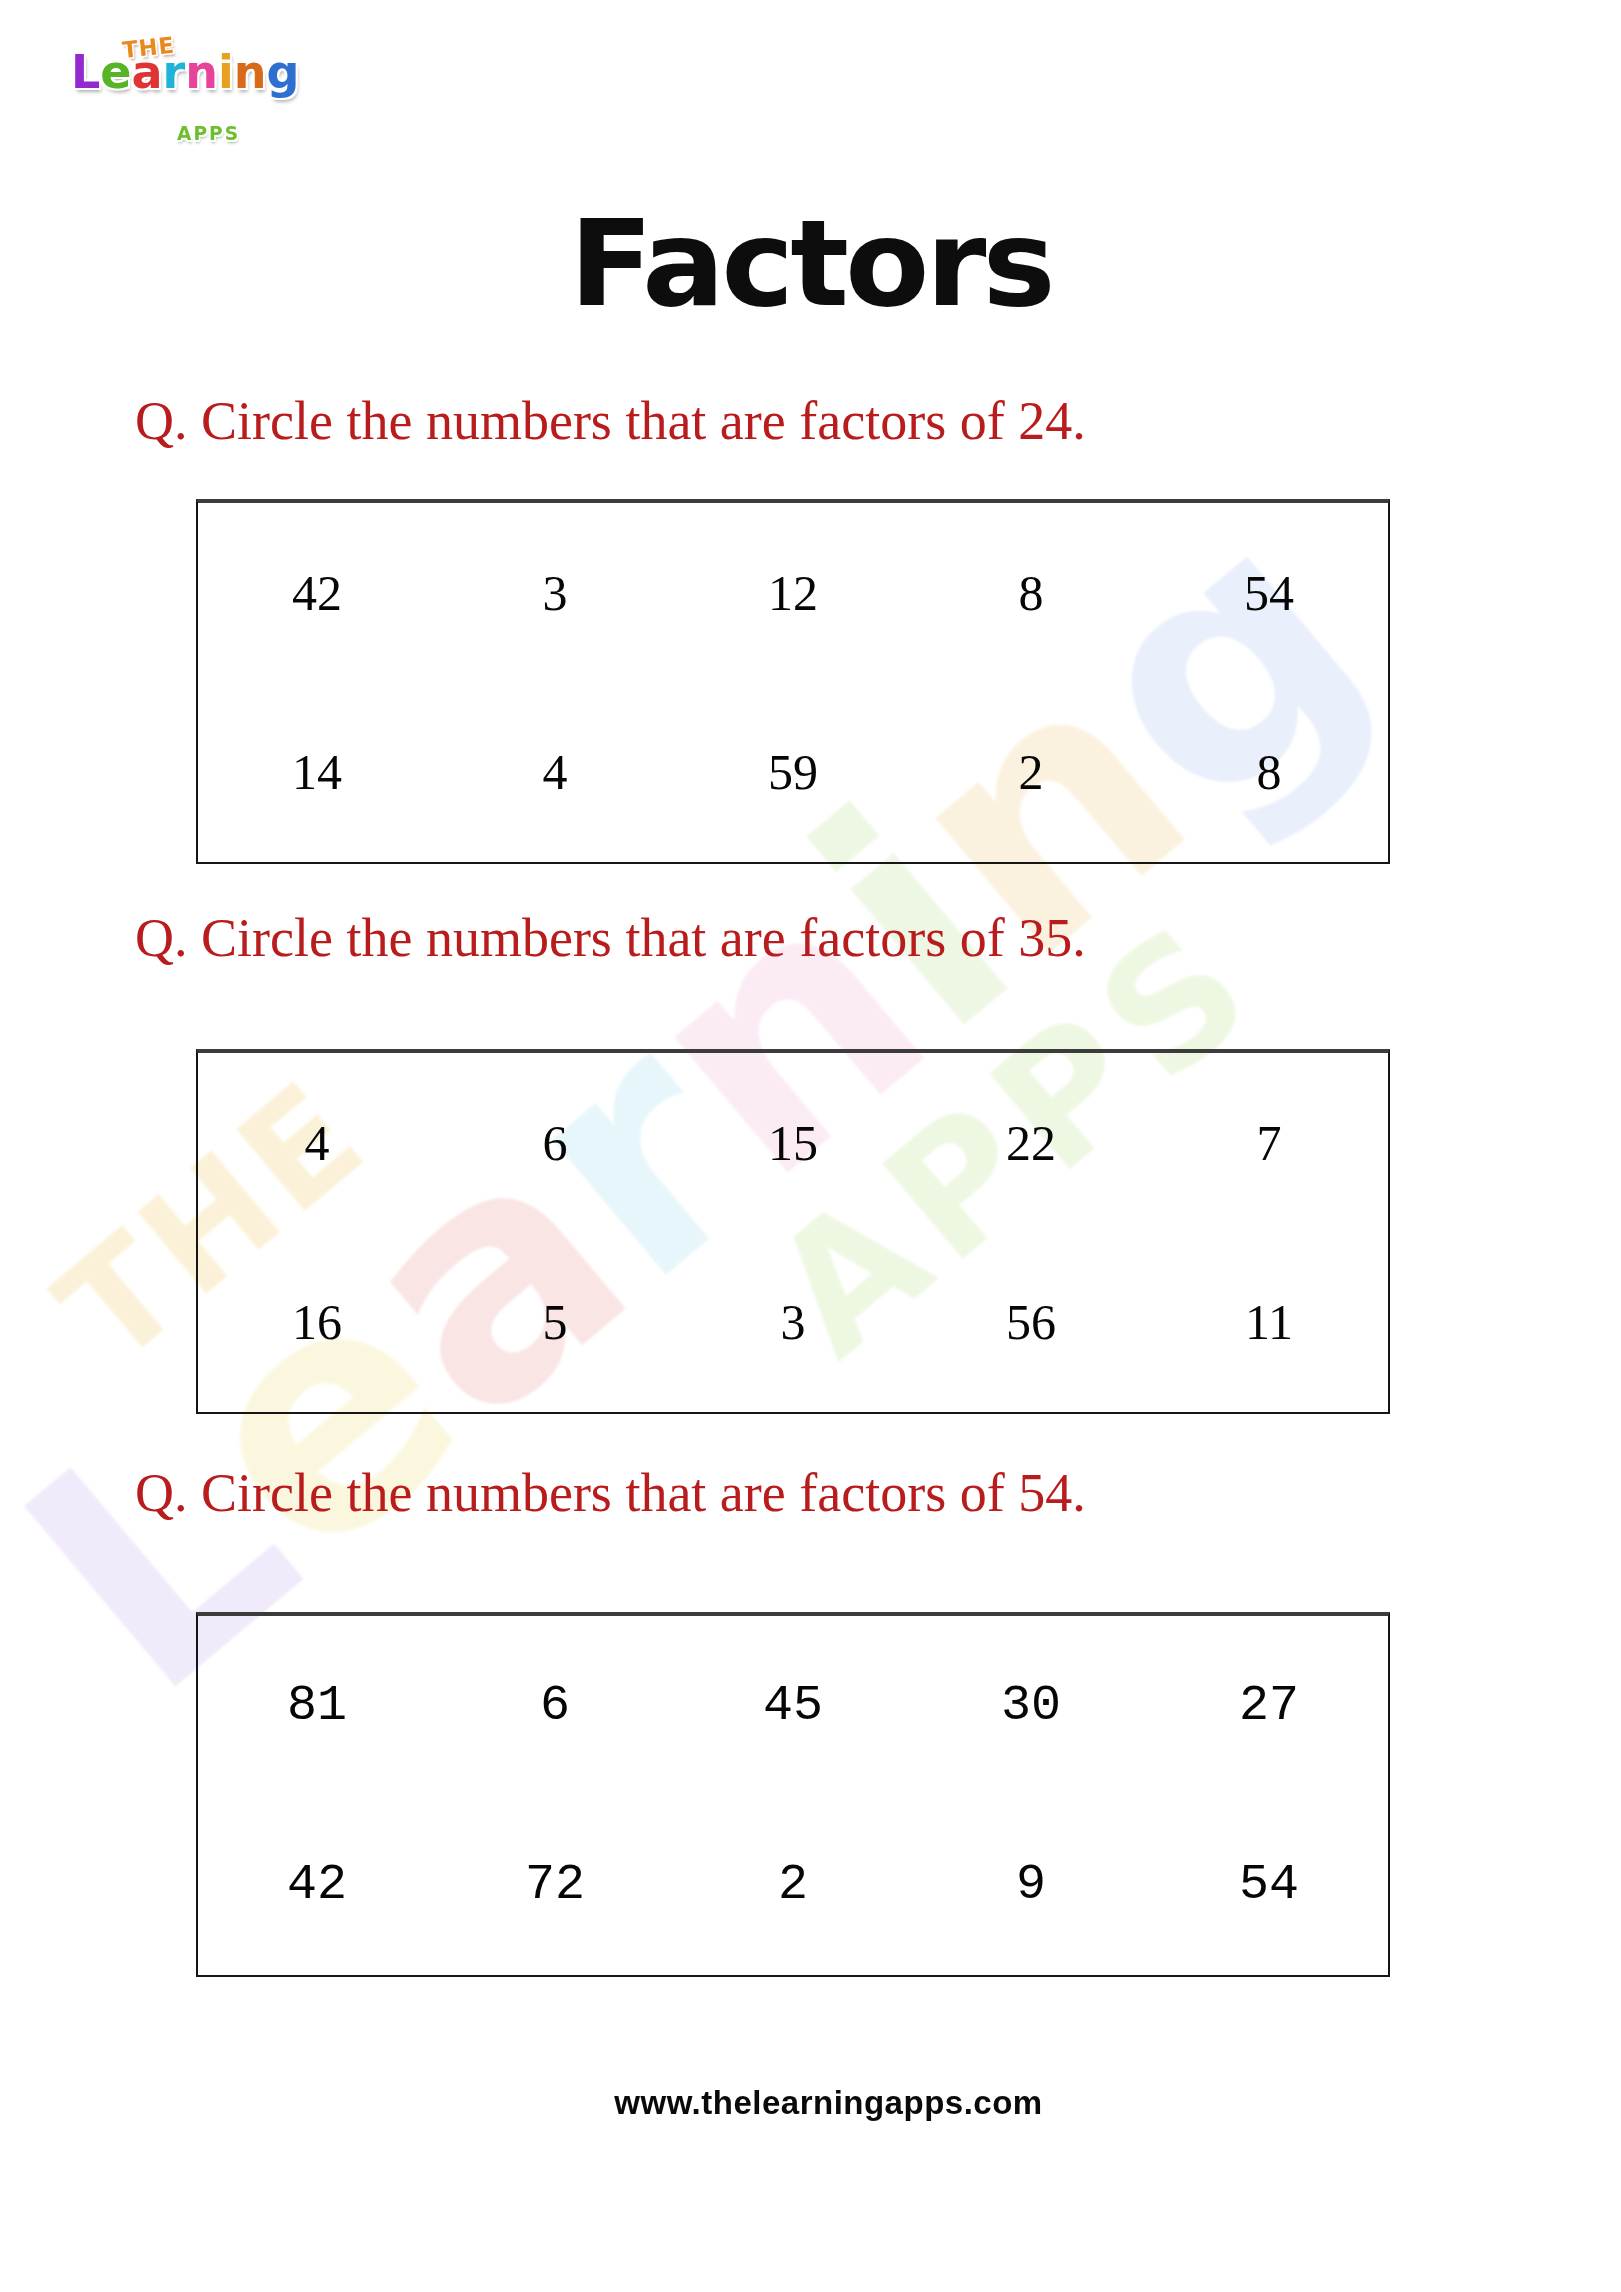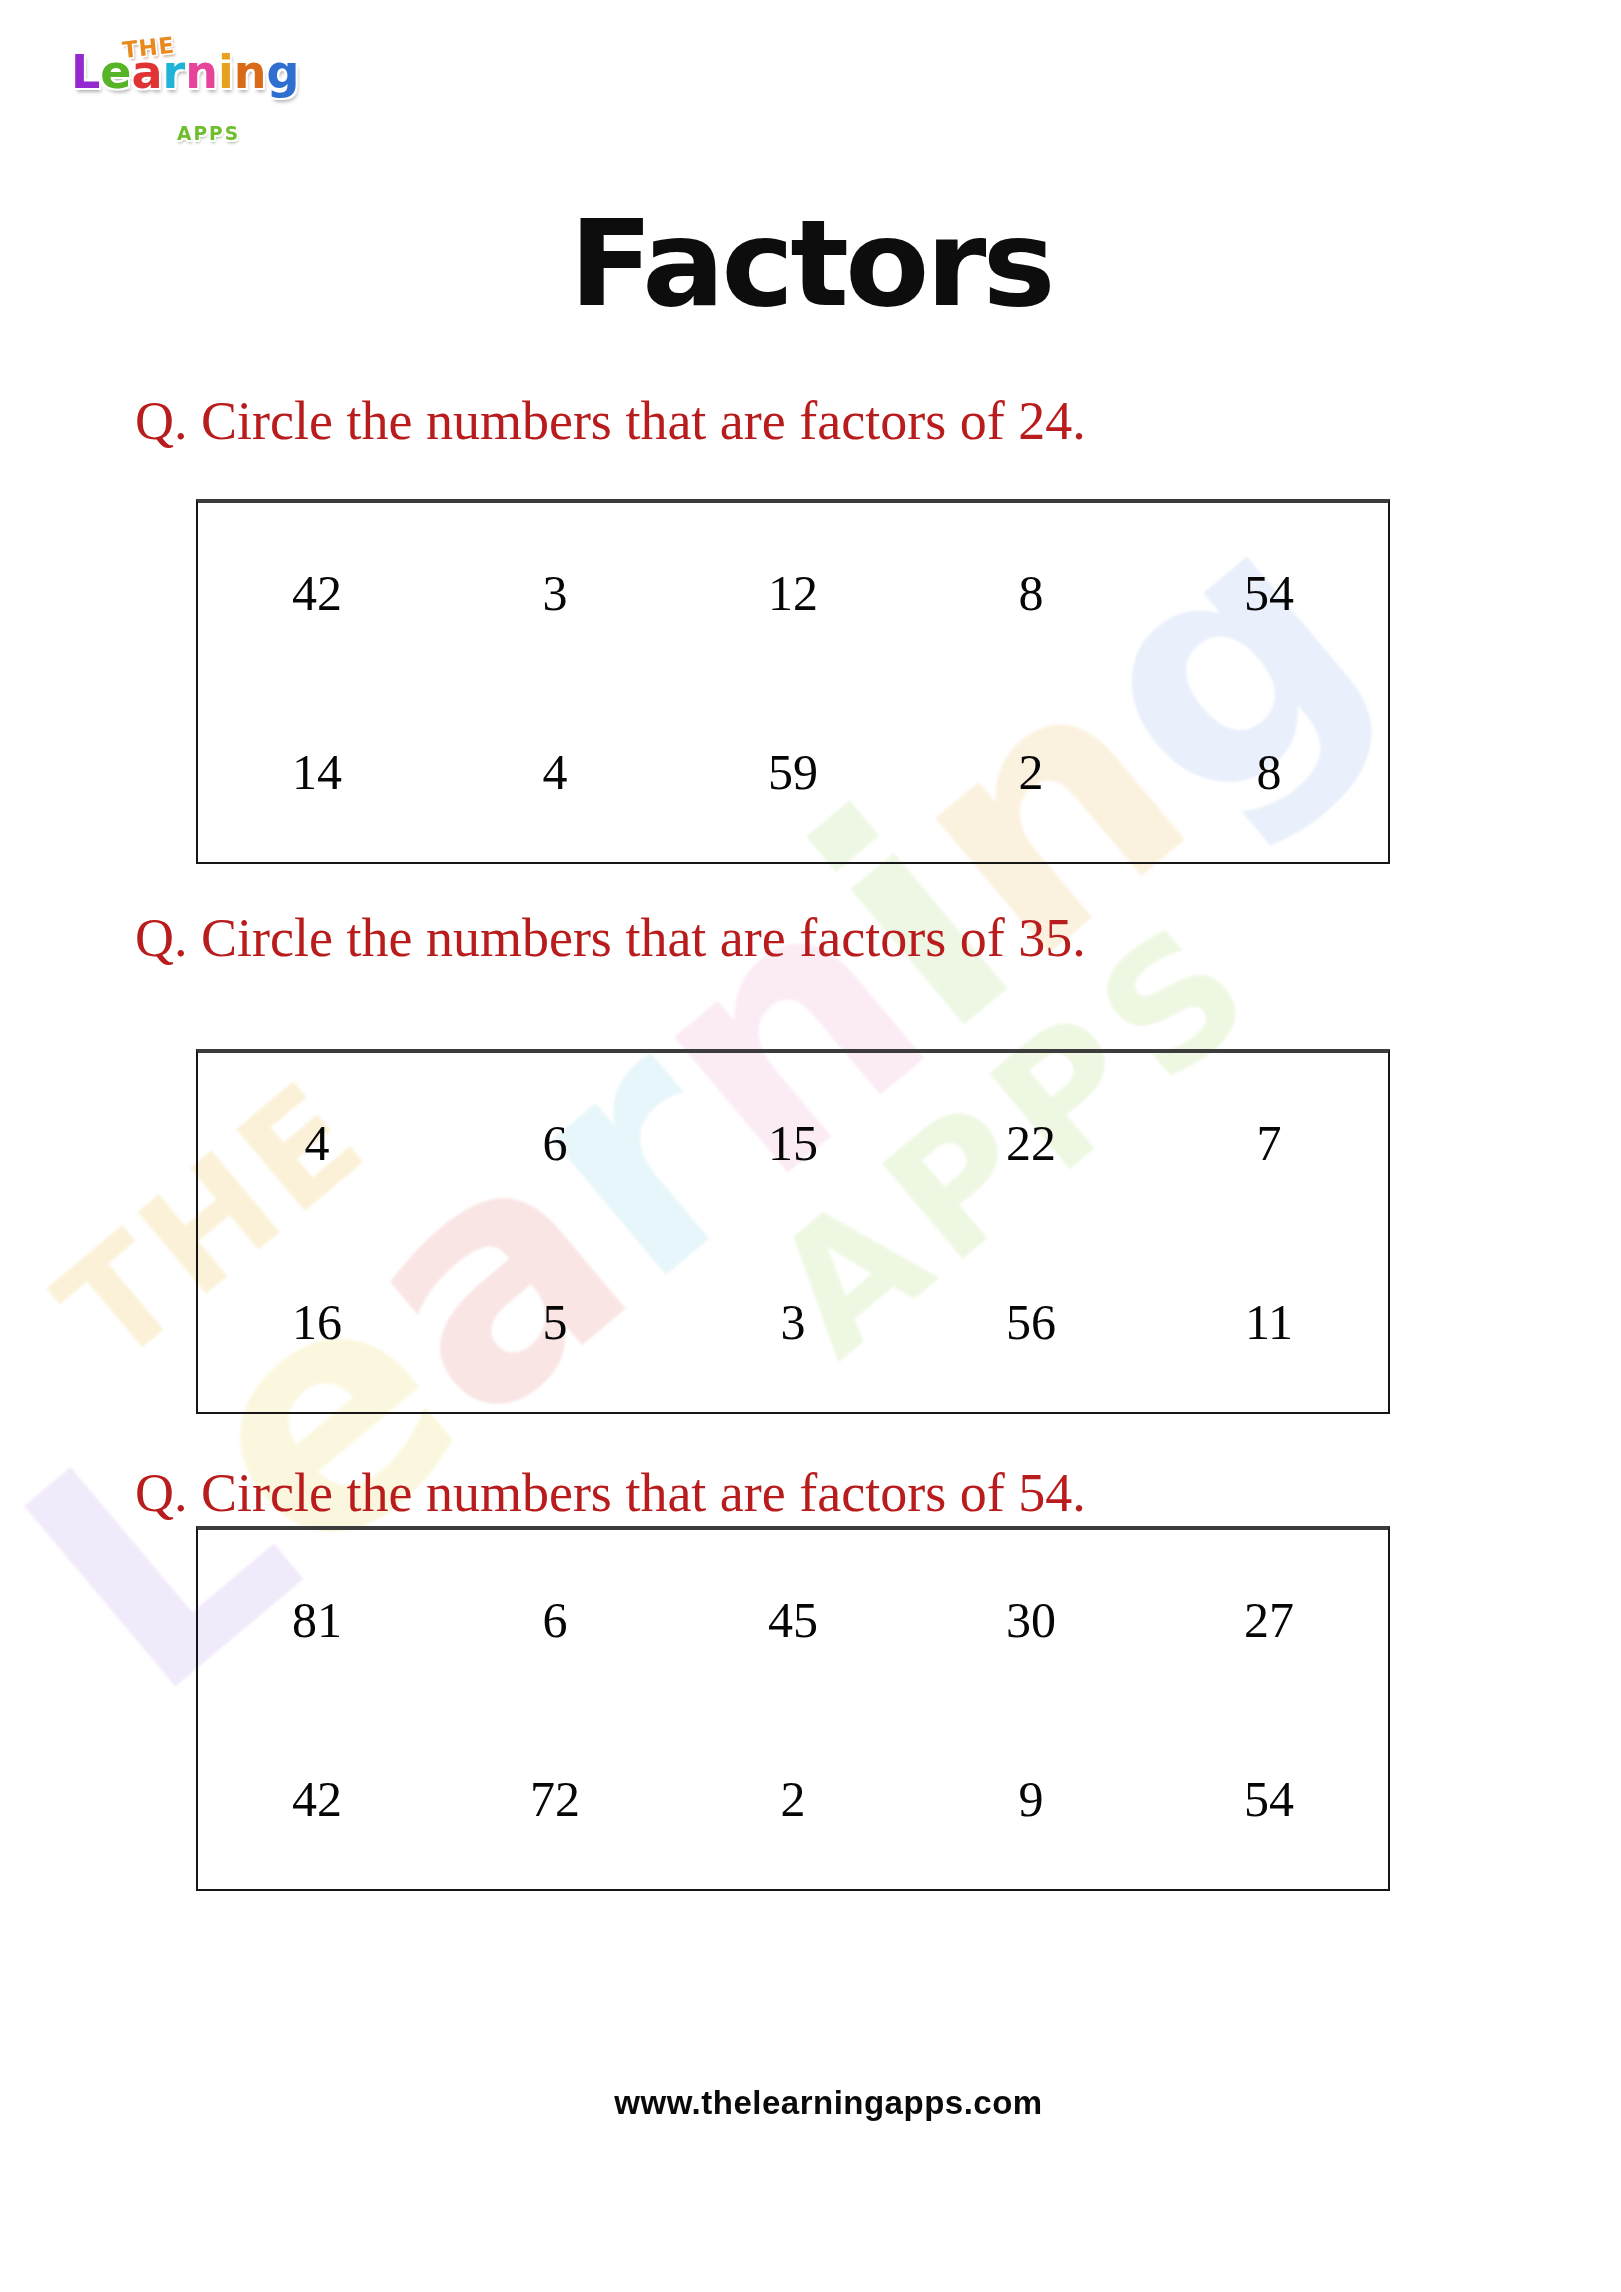--- a/index.html
+++ b/index.html
@@ -95,21 +95,21 @@
     background:transparent;
     display:grid;
     grid-template-columns:repeat(5,1fr);
     grid-template-rows:1fr 1fr;
     align-items:center;
     justify-items:center;
     z-index:1;
   }
   .numbox.b1{top:499px;}
   .numbox.b2{top:1049px;}
-  .numbox.b3{top:1526px;}
+  .numbox.b3{top:1612px;font-family:Liberation Mono, monospace;}
   .num{
     font-size:50px;
     color:#060606;
     line-height:1;
   }
   
   .footer{
     position:absolute;left:0;right:0;top:2084px;
     text-align:center;
     font-family:"Liberation Sans", sans-serif;

